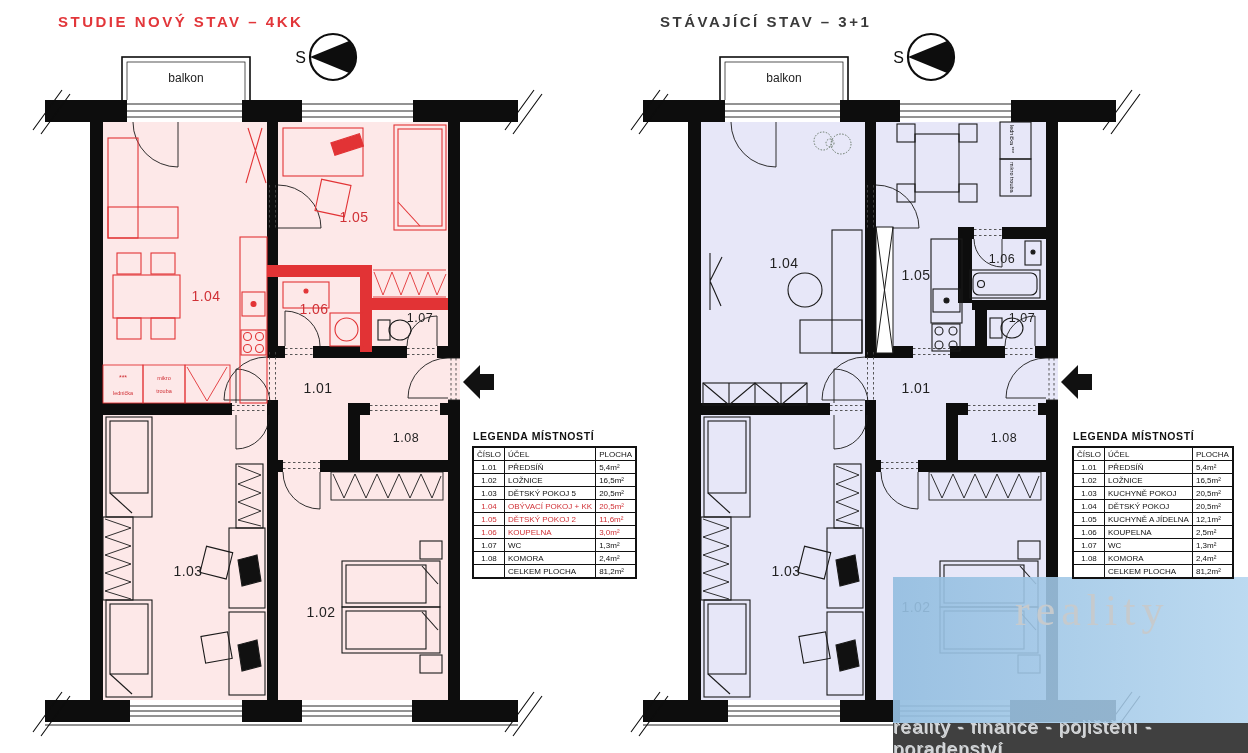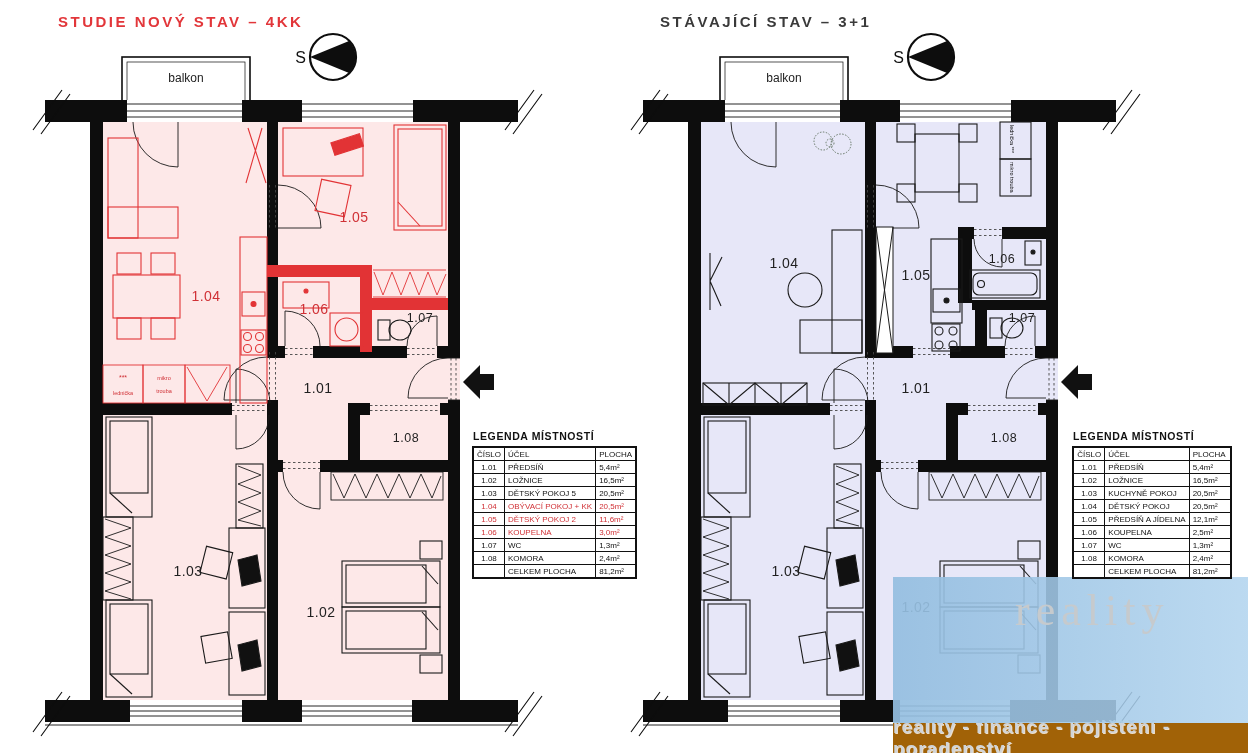--- a/index.html
+++ b/index.html
@@ -26,22 +26,22 @@
   .legend td.nob{border-left:none;border-bottom:none;background:#fff;}
   .legend tr.hdr td{font-weight:normal;}
   .watermark{position:absolute;left:893px;top:577px;width:355px;height:176px;z-index:2;}
   .wm-blue{position:relative;height:146px;overflow:hidden;
            background:linear-gradient(90deg,rgba(148,190,224,.92),rgba(176,211,238,.85));}
   .wm-reality{position:absolute;left:122px;top:8px;font-family:"Liberation Serif",serif;
               font-size:44px;color:#c6cacd;letter-spacing:6px;}
   .wm-hunal{position:absolute;left:18px;top:0px;font-family:"Liberation Serif",serif;
             font-size:116px;font-weight:bold;color:#fdfdfd;line-height:1.05;
             text-shadow:3px 3px 5px rgba(80,110,145,.6);}
-  .wm-strip{height:30px;background:#a16207;display:flex;align-items:center;justify-content:center;
-            font-weight:bold;font-size:19px;color:#d0d4d8;letter-spacing:1px;
+  .wm-strip{height:30px;background:#404040;display:flex;align-items:center;justify-content:center;
+            font-weight:normal;font-size:19px;color:#d0d4d8;letter-spacing:1px;
             text-shadow:1px 1px 0 rgba(255,255,255,.8);}
 </style>
 </head>
 <body>
 
 <div class="stage">
 
   <div class="plan-title left">STUDIE NOVÝ STAV – 4KK</div>
   <div class="plan-title right">STÁVAJÍCÍ STAV – 3+1</div>
 
@@ -509,21 +509,21 @@
             <td>KUCHYNĚ POKOJ</td>
             <td class="p">20,5m²</td>
           </tr>
       <tr>
             <td class="c">1.04</td>
             <td>DĚTSKÝ POKOJ</td>
             <td class="p">20,5m²</td>
           </tr>
       <tr>
             <td class="c">1.05</td>
-            <td>PŘEDSÍŇ A JÍDELNA</td>
+            <td>KUCHYNĚ A JÍDELNA</td>
             <td class="p">12,1m²</td>
           </tr>
       <tr>
             <td class="c">1.06</td>
             <td>KOUPELNA</td>
             <td class="p">2,5m²</td>
           </tr>
       <tr>
             <td class="c">1.07</td>
             <td>WC</td>

